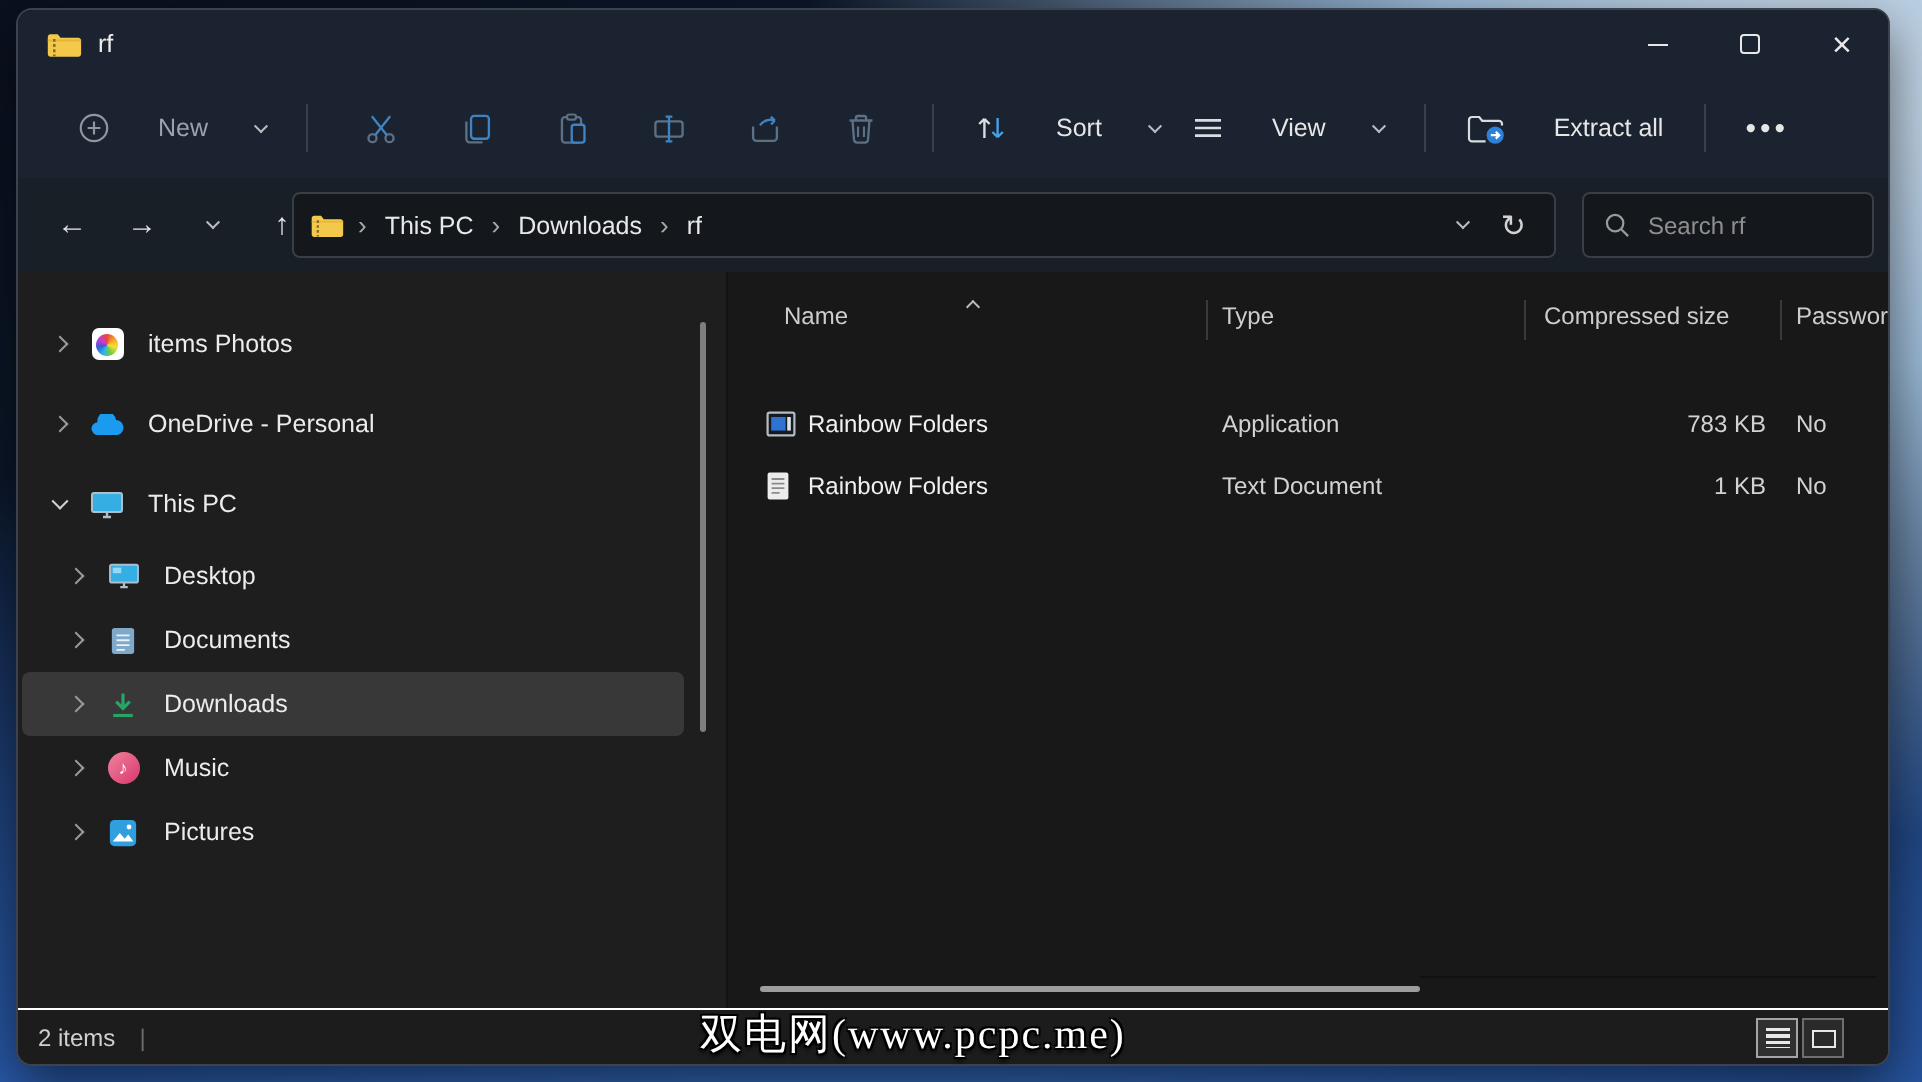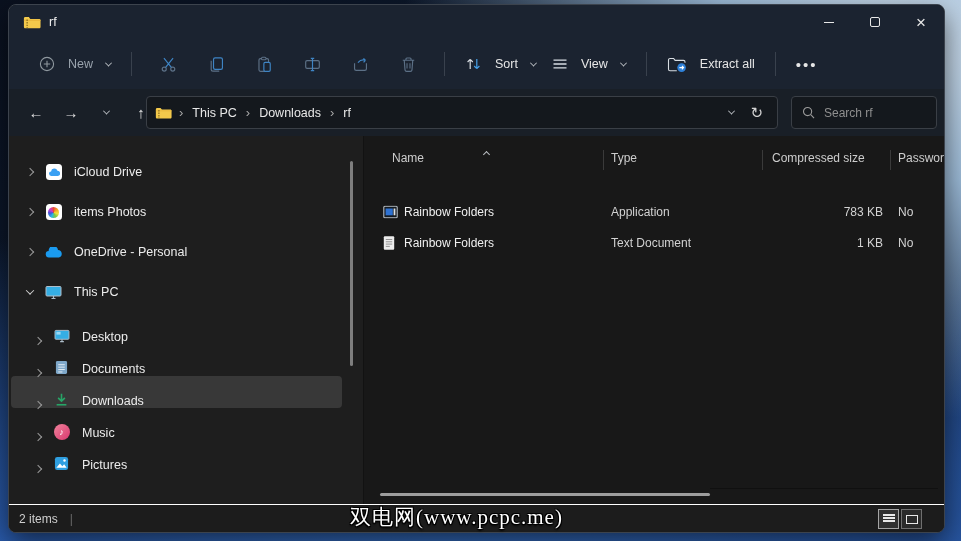--- a/index.html
+++ b/index.html
@@ -31,21 +31,21 @@
   .wincontrols{margin-left:auto;display:flex;height:100%;}
   .wincontrols button{width:46px;height:100%;background:transparent;border:none;color:#e8e8e8;
     display:flex;align-items:center;justify-content:center;cursor:default;}
   .glyph-minbar{display:block;width:10px;height:1px;background:#e8e8e8;}
   .glyph-maxsq{display:block;width:10px;height:10px;border:1.1px solid #e8e8e8;border-radius:2px;}
   .glyph-close{font-size:17px;line-height:1;}
   
   .toolbar{height:50px;background:var(--titlebar-bg);display:flex;align-items:center;
     padding-left:22px;flex:0 0 auto;}
   .tbtn{background:transparent;border:none;color:#e6e6e6;display:flex;align-items:center;
-    gap:13px;font-size:12.5px;font-family:inherit;padding:6px 8px;border-radius:4px;cursor:default;}
+    gap:24px;font-size:12.5px;font-family:inherit;padding:6px 8px;border-radius:4px;cursor:default;}
   .tbtn.dim{color:#9aa3ad;}
   .icon-only{width:40px;justify-content:center;margin:0 4px;}
   .tb-sep{width:1px;height:24px;background:#39414d;margin:0 12px;flex:0 0 auto;}
   .cv{display:inline-block;width:6px;height:6px;border-right:1.3px solid currentColor;
     border-bottom:1.3px solid currentColor;}
   .cv.down{transform:rotate(45deg) translate(-1px,-1px);}
   .cv.right{transform:rotate(-45deg);}
   .cv.up{transform:rotate(-135deg);}
   .cv.sm{width:5px;height:5px;color:#b9bdc2;}
   .more-dots{font-size:15px;letter-spacing:2px;color:#e6e6e6;}
@@ -62,21 +62,21 @@
   .addr-right{margin-left:auto;display:flex;align-items:center;gap:16px;padding-right:6px;}
   .refresh{color:#d2d2d2;font-size:15px;}
   .searchbox{position:absolute;left:782px;top:7px;width:146px;height:33px;background:#14181d;
     border:1px solid #3a3f46;border-radius:4px;display:flex;align-items:center;gap:9px;padding:0 10px;}
   .searchbox .ph{font-size:12px;color:#8f8f8f;}
   
   .main{flex:1 1 auto;display:flex;position:relative;min-height:0;}
   .sidebar{width:354px;flex:0 0 auto;background:#1e1e1e;padding-top:16px;position:relative;}
   .sb-item{height:40px;display:flex;align-items:center;margin:0 21px 0 2px;border-radius:4px;
     cursor:default;}
-  .sb-item.child{height:32px;align-items:flex-end;}
+  .sb-item.child{height:32px;}
   .sb-item.selected{background:var(--selection-gray);}
   .sb-chev{width:14px;margin-left:12px;color:#9a9a9a;display:flex;justify-content:center;}
   .sb-item.child .sb-chev{margin-left:20px;}
   .sb-ic{width:17px;height:17px;margin-left:8px;display:flex;align-items:center;justify-content:center;}
   .sb-label{margin-left:12px;font-size:12.5px;color:#ececec;}
   .white-tile{width:16px;height:16px;background:#fff;border-radius:3.5px;display:flex;
     align-items:center;justify-content:center;}
   .flower{width:11px;height:11px;border-radius:50%;
     background:conic-gradient(#e5483f,#f6a623,#f3e13a,#7ac943,#29b6e8,#3b5bd6,#c93bd6,#e5483f);}
   .music-disc{width:16px;height:16px;border-radius:50%;background:linear-gradient(135deg,#f0839c,#d9376e);
@@ -270,33 +270,20 @@
           <path d="M9.4 9.4L13 13" stroke="#9a9a9a" stroke-width="1.2"></path>
         </svg>
       <span class="ph">Search rf</span>
     </div>
   </div>
 
   <div class="main">
     <div class="sidebar">
 
 
-      <div class="sb-item">
-        <span class="sb-chev">
-            <i class="cv right"></i>
-          </span>
-        <span class="sb-ic">
-          <span class="white-tile">
-              <svg width="12" height="9" viewBox="0 0 14 10">
-                <path d="M11.3 9H4a2.6 2.6 0 01-.4-5.2A3.8 3.8 0 0111 3a3 3 0 01.3 6z" fill="#3aa0f3"></path>
-              </svg>
-            </span>
-        </span>
-        <span class="sb-label">iCloud Drive</span>
-      </div>
 
       <div class="sb-item">
         <span class="sb-chev">
             <i class="cv right"></i>
           </span>
         <span class="sb-ic">
           <span class="white-tile">
               <span class="flower"></span>
             </span>
         </span>

